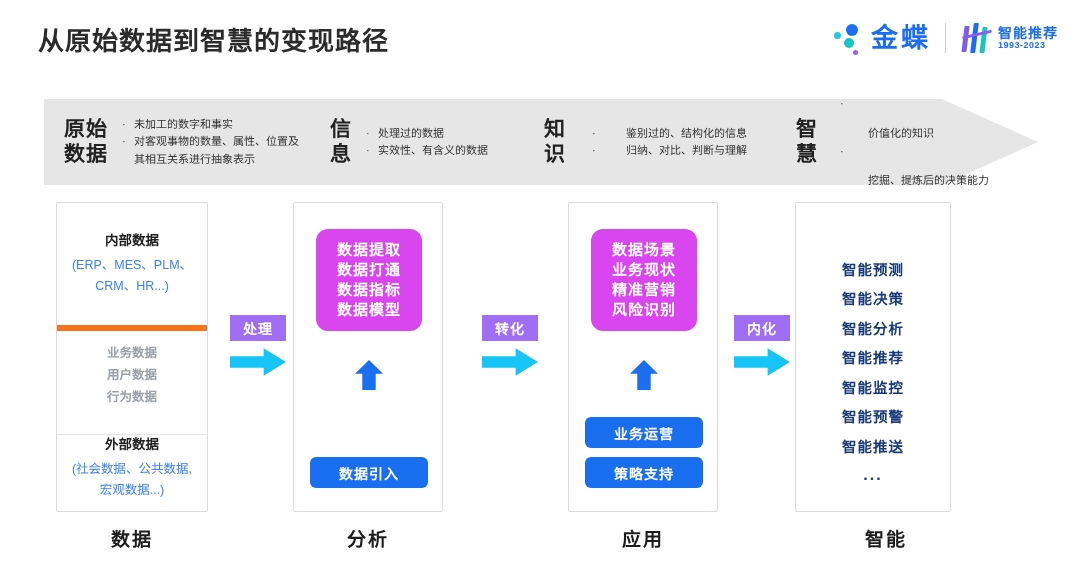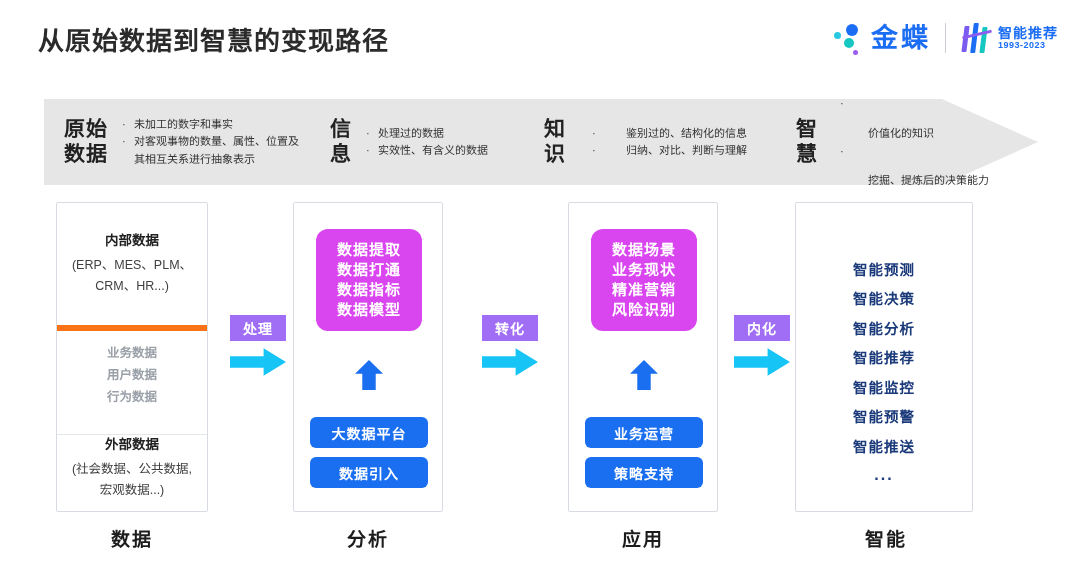--- a/index.html
+++ b/index.html
@@ -61,30 +61,30 @@
   .bl .btxt.wrap { white-space: normal; width: 168px; }
 
   
   .card {
     position: absolute; top: 202px; height: 310px;
     background: #fff; border: 1px solid #d8dce2; border-radius: 2px;
   }
   .card-1 { left: 56px;  width: 152px; }
   .card-2 { left: 293px; width: 150px; }
   .card-3 { left: 568px; width: 150px; }
-  .card-4 { left: 795px; width: 178px; }
+  .card-4 { left: 795px; width: 156px; }
 
   
   .c1-sec { position: absolute; left: 0; width: 100%; text-align: center; }
   .c1-top { top: 0; height: 122px; padding-top: 26px; }
   .c1-mid { top: 122px; height: 110px; padding-top: 12px;
             border-top: 6px solid #f97316; border-bottom: 1px solid #e3e6ea; }
   .c1-bot { top: 212px; height: 98px; padding-top: 18px; }
   .c1-head { font-size: 13.5px; font-weight: bold; color: #222; margin-bottom: 6px; }
-  .c1-sub { font-size: 12.5px; color: #404040; line-height: 1.65; padding: 0 8px; }
+  .c1-sub { font-size: 12.5px; color: #3b82f6; line-height: 1.65; padding: 0 8px; }
   .c1-gray { font-size: 12.5px; font-weight: bold; color: #9aa0a8; line-height: 1.75; }
 
   
   .blue-box {
     position: absolute; background: #d946ef; border-radius: 12px;
     color: #fff; font-size: 15px; font-weight: bold; line-height: 1.32;
     display: flex; flex-direction: column; align-items: center; justify-content: center;
     letter-spacing: 1px;
   }
   .bb-main { left: 22px; top: 26px; width: 106px; height: 102px; }
@@ -261,21 +261,20 @@
   </div>
 
   <div class="card card-2">
     <div class="blue-box bb-main">
       <div>数据提取</div>
       <div>数据打通</div>
       <div>数据指标</div>
       <div>数据模型</div>
     </div>
     <div class="up-arrow"></div>
-    <div class="blue-pill pill-1">大数据平台</div>
     <div class="blue-pill pill-2">数据引入</div>
   </div>
 
   <div class="card card-3">
     <div class="blue-box bb-main">
       <div>数据场景</div>
       <div>业务现状</div>
       <div>精准营销</div>
       <div>风险识别</div>
     </div>

